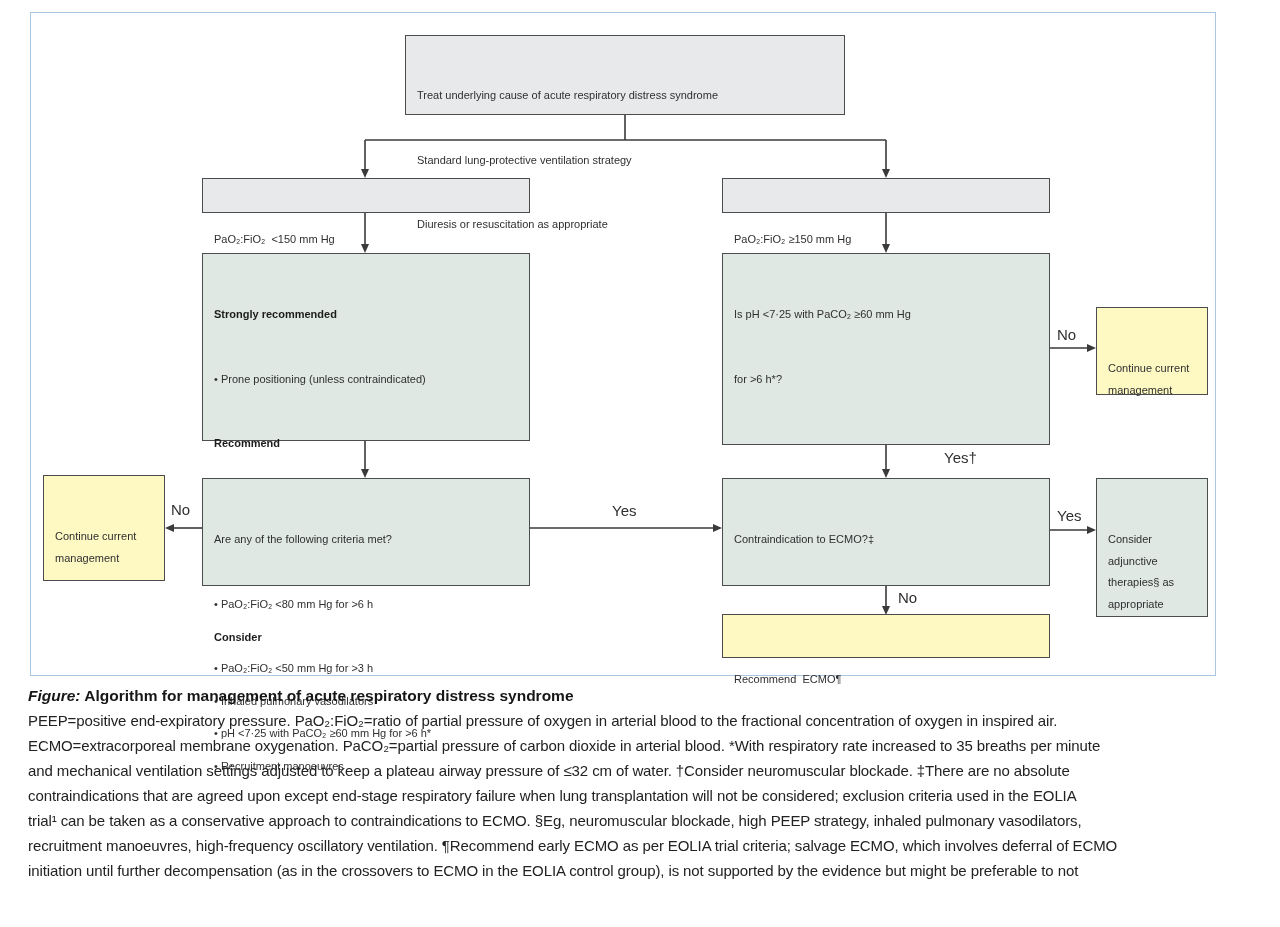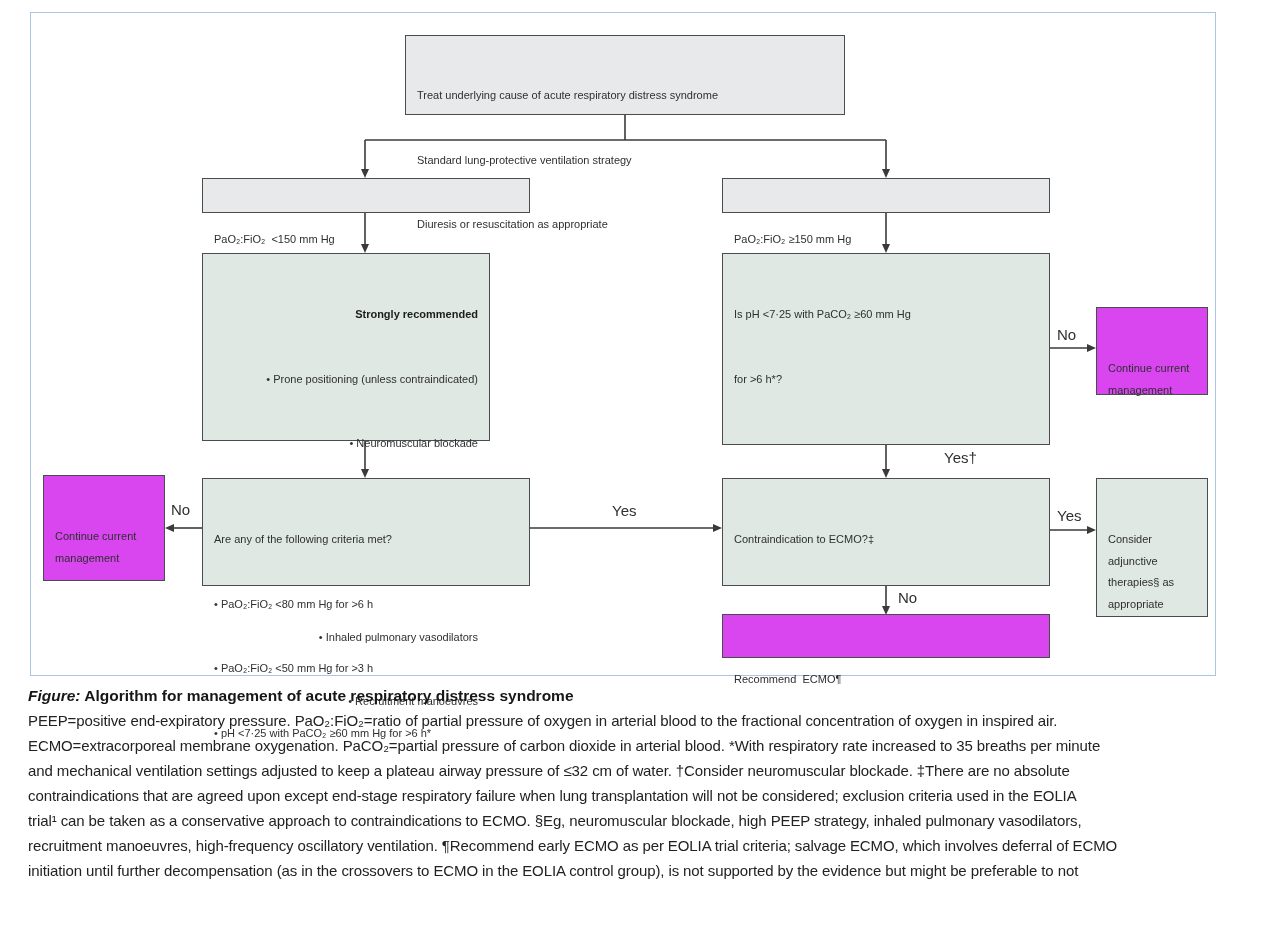--- a/index.html
+++ b/index.html
@@ -13,21 +13,21 @@
     border:1.5px solid #a9c7e2;background:#ffffff;box-sizing:border-box;
   }
   .box{
     position:absolute;box-sizing:border-box;
     border:1.6px solid #4b4c4e;
     font-size:11px;line-height:21.5px;color:#2f2f31;
     padding:7px 11px;white-space:pre-wrap;
   }
   .grey{background:#e8e9ea;}
   .green{background:#dfe8e2;}
-  .pink{background:#d946ef;}
+  .pink{background:#fef9c3;}
   .line{display:block;white-space:pre;}
   .wrapline{display:block;white-space:pre-wrap;}
   .b{font-weight:bold;color:#1c1c1c;}
   .edge-label{
     position:absolute;font-size:15px;color:#2f2f31;white-space:nowrap;
   }
   svg.connectors{position:absolute;left:0;top:0;pointer-events:none;}
   .caption{position:absolute;left:28px;top:684px;width:1246px;}
   .caption-title{font-size:15.5px;font-weight:bold;line-height:24px;color:#161616;white-space:nowrap;}
   .caption-title .fig{font-style:italic;}
@@ -68,23 +68,24 @@
 </div>
 
 <div class="box grey" style="left:202px;top:178px;width:328px;height:35px;">
   <span class="line">PaO₂:FiO₂  &lt;150 mm Hg</span>
 </div>
 
 <div class="box grey" style="left:722px;top:178px;width:328px;height:35px;">
   <span class="line">PaO₂:FiO₂ ≥150 mm Hg</span>
 </div>
 
-<div class="box green" style="left:202px;top:253px;width:288px;height:188px;text-align:right;">
+<div class="box green" style="left:202px;top:253px;width:328px;height:188px;">
   <span class="line b">Strongly recommended</span>
   <span class="line">• Prone positioning (unless contraindicated)</span>
+  <span class="line b">Recommend</span>
   <span class="line">• Neuromuscular blockade</span>
   <span class="line">• High PEEP strategy</span>
   <span class="line b">Consider</span>
   <span class="line">• Inhaled pulmonary vasodilators</span>
   <span class="line">• Recruitment manoeuvres</span>
 </div>
 
 <div class="box green" style="left:722px;top:253px;width:328px;height:192px;">
   <span class="line">Is pH &lt;7·25 with PaCO₂ ≥60 mm Hg</span>
   <span class="line">for &gt;6 h*?</span>

